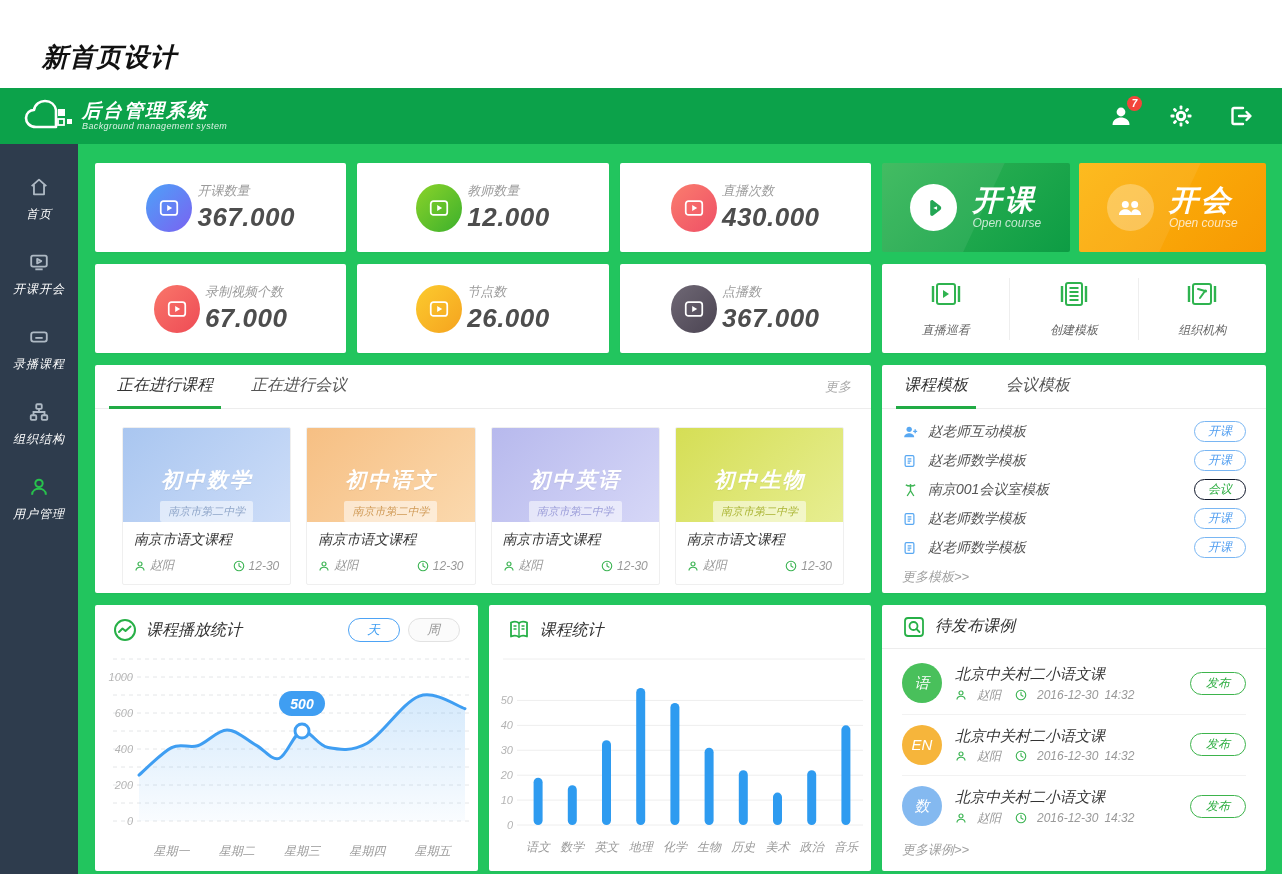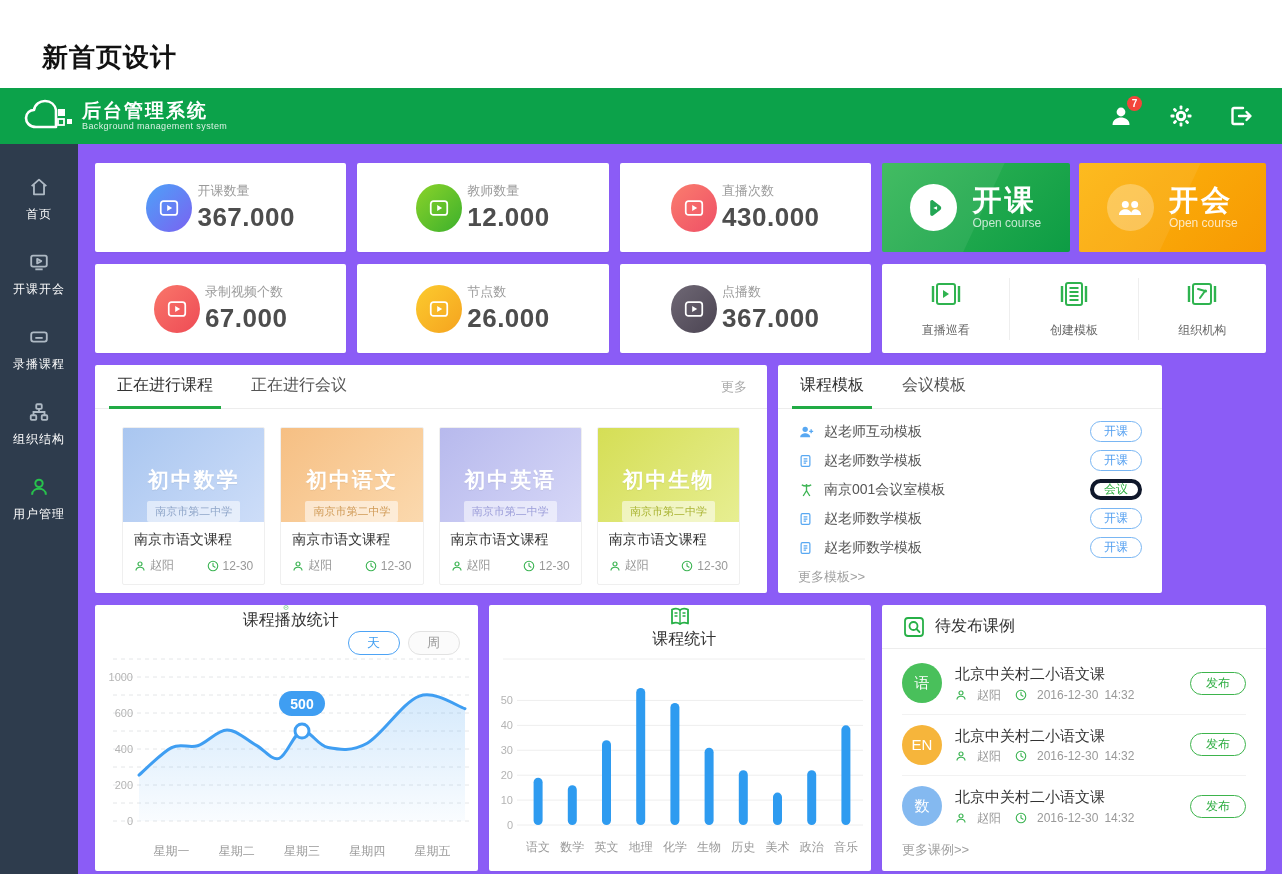--- a/index.html
+++ b/index.html
@@ -1,18 +1,18 @@
 <!DOCTYPE html>
 <html><head>
 <meta charset="utf-8">
 <style>
   * { margin:0; padding:0; box-sizing:border-box; }
   html,body { width:1282px; height:874px; }
   body { font-family:"Liberation Sans","DejaVu Sans",sans-serif; background:#e9ebec; overflow:hidden; }
-  .page { position:relative; width:1282px; height:874px; background:#8b5cf6; }
+  .page { position:relative; width:1282px; height:874px; background:#22c55e;font-style:italic; }
 
   
   .top-strip { position:absolute; left:0; top:0; width:1282px; height:88px; background:#ffffff; }
   .page-title { position:absolute; left:42px; top:40px; font-size:26px; font-weight:bold; color:#111; letter-spacing:1px; }
 
   
   .header { position:absolute; left:0; top:88px; width:1282px; height:56px; background:#0ca24a; display:flex; align-items:center; }
   .logo-wrap { display:flex; align-items:center; margin-left:22px; }
   .logo-icon { width:52px; height:40px; }
   .app-titles { margin-left:8px; line-height:1.1; }
@@ -69,21 +69,21 @@
   .quick-label { font-size:12px; color:#666; }
 
   
   .panel-head { height:44px; display:flex; align-items:flex-end; padding:0 20px; border-bottom:1px solid #ededed; }
   .tab { position:relative; font-size:16px; color:#333; padding:0 2px 12px; margin-right:34px; cursor:pointer; }
   .tab.inactive { color:#555; }
   .tab.active::after { content:""; position:absolute; left:-6px; right:-6px; bottom:-1px; height:3px; background:#21ab45; }
   .more-link { margin-left:auto; font-size:13px; color:#aaa; padding-bottom:12px; cursor:pointer; }
 
   
-  .courses-card { width:672px; height:228px; }
+  .courses-card { width:776px; height:228px; }
   .course-list { display:flex; gap:15px; padding:18px 27px 0; }
   .course-card { width:170px; border:1px solid #efefef; border-radius:2px; overflow:hidden; cursor:pointer; background:#fff; }
   .course-banner { height:94px; display:flex; flex-direction:column; align-items:center; justify-content:flex-end; gap:7px; }
   .cb-blue   { background:linear-gradient(135deg,#a9c6f0,#cdddf8); }
   .cb-orange { background:linear-gradient(135deg,#f6bf83,#fbd9ae); }
   .cb-purple { background:linear-gradient(135deg,#b7b9ed,#d6d7f7); }
   .cb-green  { background:linear-gradient(135deg,#d5de55,#e7ee92); }
   .course-subject { font-size:21px; font-weight:bold; color:#fff; letter-spacing:2px; text-shadow:0 1px 1px rgba(0,0,0,.06); }
   .course-school { font-size:11px; padding:3px 8px; border-radius:2px; background:rgba(255,255,255,.55); }
   .cb-blue .course-school { color:#8fa6c9; } .cb-orange .course-school { color:#d09a56; }
@@ -95,26 +95,26 @@
   .meta-right { margin-left:auto; display:flex; align-items:center; }
 
   
   .templates-card { width:384px; height:228px; }
   .tpl-list { padding:8px 20px 0; }
   .tpl-row { display:flex; align-items:center; height:29px; }
   .tpl-ico { width:17px; display:flex; margin-right:9px; }
   .tpl-name { font-size:14px; color:#555; }
   .pill { margin-left:auto; font-size:12px; width:52px; height:21px; border-radius:11px; display:flex; align-items:center; justify-content:center; background:#fff; cursor:pointer; }
   .pill-blue { border:1px solid #79b6f3; color:#4f9df0; }
-  .pill-green { border:4px solid #0f172a; color:#2fae43; }
+  .pill-green { border:1px solid #0f172a; color:#2fae43; }
   .tpl-more { font-size:13px; color:#a0a0a0; padding:6px 20px; cursor:pointer; }
 
   
   .chart-card { width:382.5px; height:266px; position:relative; }
-  .chart-head { height:50px; display:flex; align-items:center; padding:0 18px;flex-direction:column; }
+  .chart-head { height:50px; display:flex; align-items:center; padding:0 18px; }
   .chart-title { font-size:16px; color:#333; margin-left:9px; }
   .toggle-group { margin-left:auto; display:flex; gap:8px; }
   .toggle { width:52px; height:24px; border-radius:12px; font-size:13px; display:flex; align-items:center; justify-content:center; cursor:pointer; }
   .toggle.on { border:1px solid #4da3f5; color:#3f9ef2; background:#fff; }
   .toggle.off { border:1px solid #e2e2e2; color:#999; background:#fbfbfb; }
   .chart-svg { display:block; }
 
   
   .pending-card { width:384px; height:266px; }
   .pending-head { height:44px; display:flex; align-items:center; padding:0 20px; border-bottom:1px solid #ededed; }

